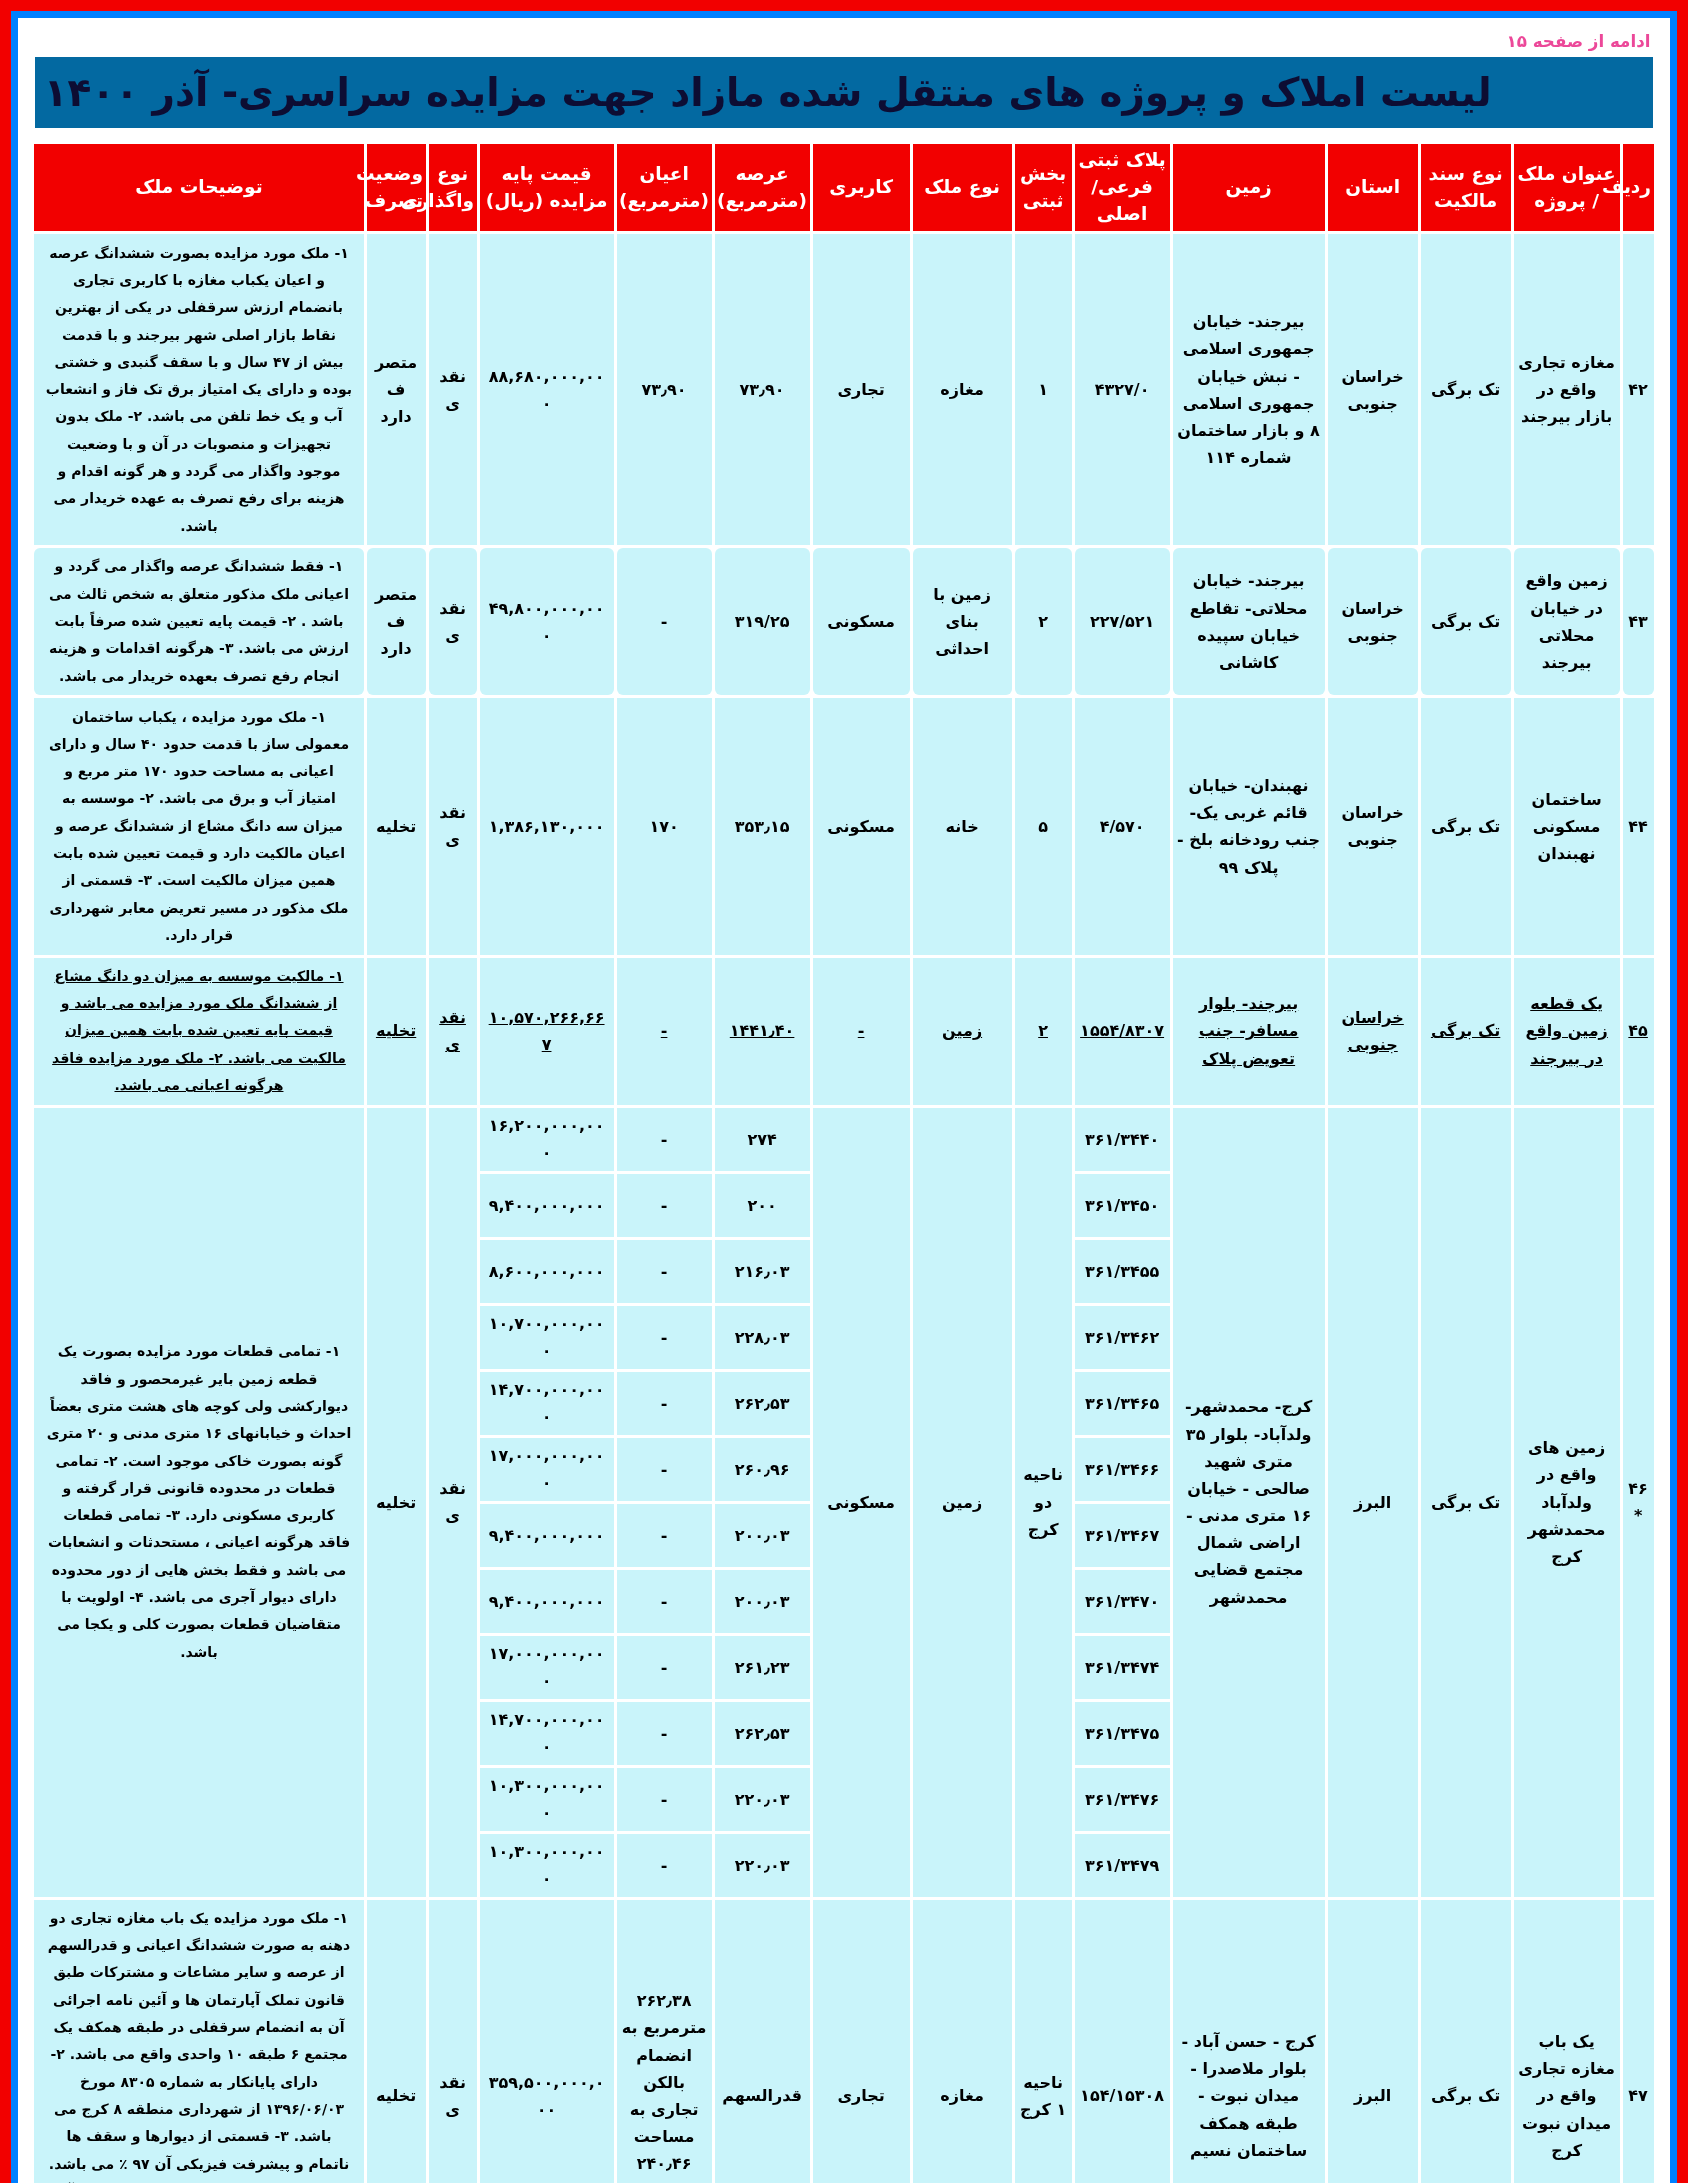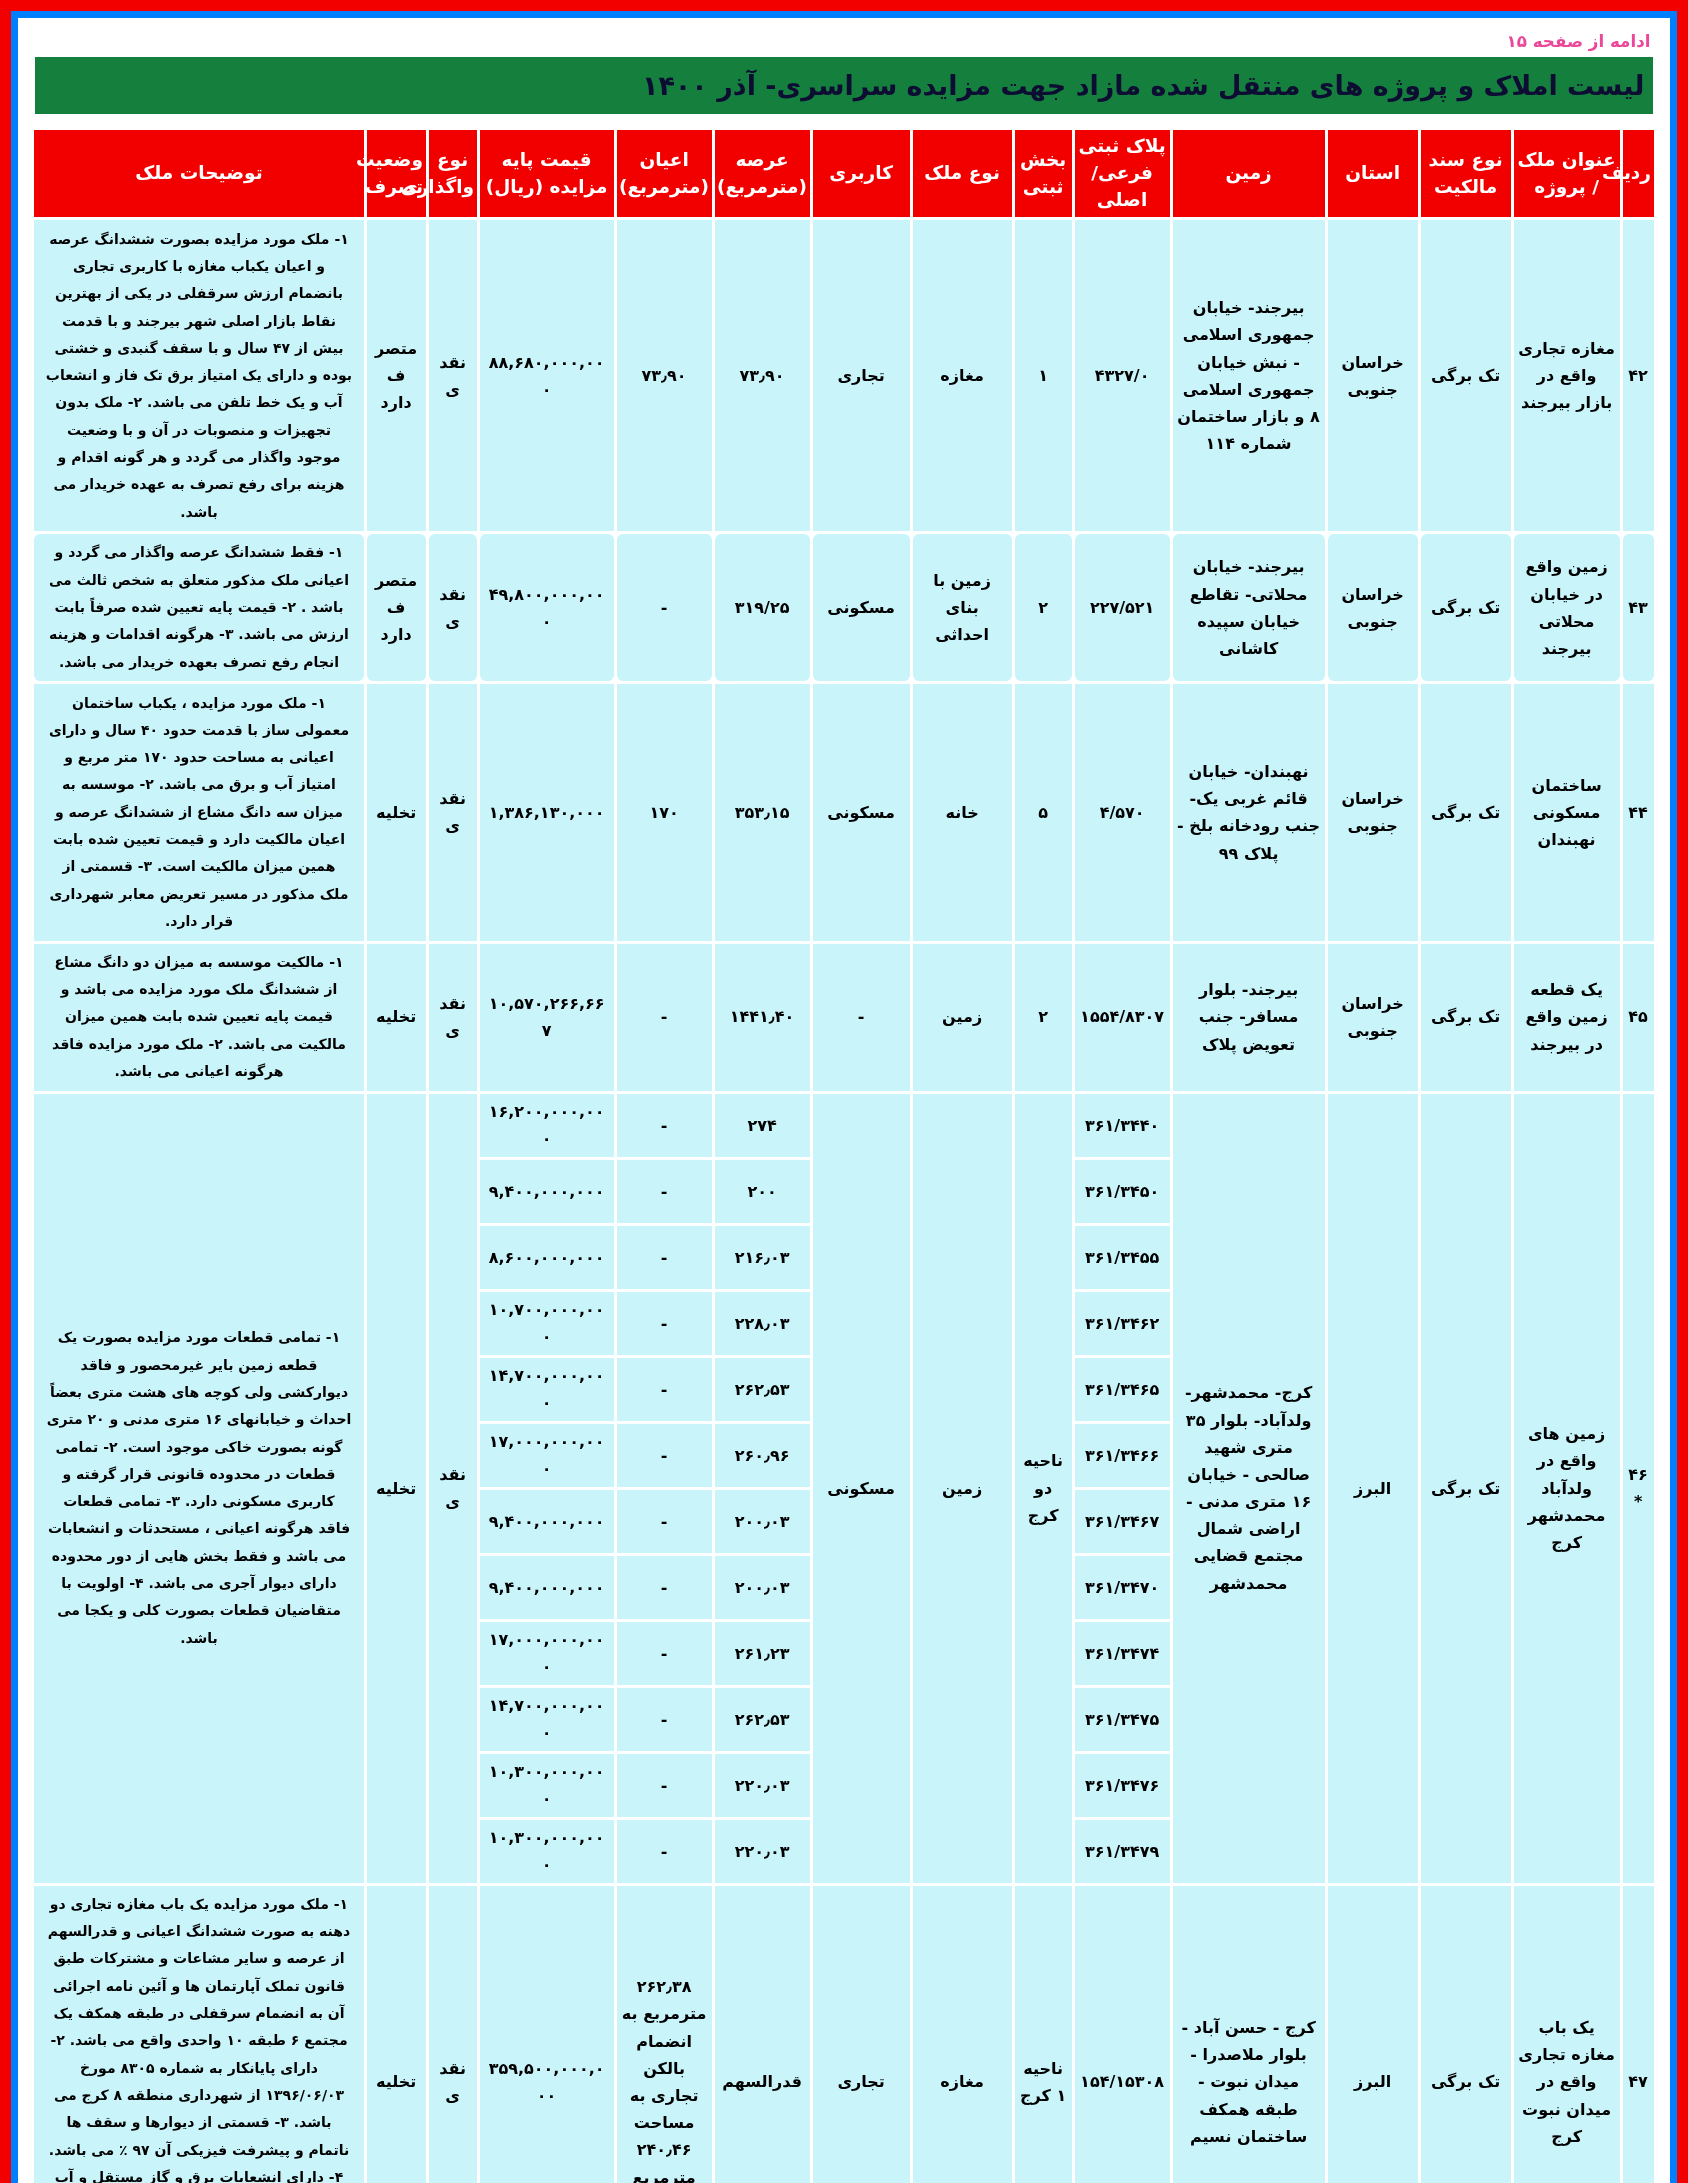--- a/index.html
+++ b/index.html
@@ -1,30 +1,30 @@
 <!DOCTYPE html>
 <html dir="rtl" lang="fa" style="font-size:7px"><head>
 <meta charset="utf-8">
 <style>
   html,body{margin:0;padding:0;font-family:"DejaVu Sans",sans-serif;}
   #page{width:1688px;min-height:2183px;background:#f20000;box-sizing:border-box;padding:11.4px;}
   #frame-blue{background:#0080ff;padding:7px;box-sizing:border-box;min-height:2160px;}
   #paper{background:#ffffff;box-sizing:border-box;padding:5.3px 13px 15px;min-height:2146px;}
   #continued-note{color:#ec4899;font-weight:bold;font-size:16.7px;text-align:right;padding:7px 6.2px 4.4px;}
-  #title-band{background:#15803d;margin:1.8px 3.5px 13px;padding:13px 8.8px;text-align:right;
-              font-size:27px;font-weight:bold;color:#0d0d33;}
+  #title-band{background:#0369a1;margin:1.8px 3.5px 13px;padding:13px 8.8px;text-align:left;
+              font-size:39px;font-weight:bold;color:#0d0d33;}
   table{width:100%;table-layout:fixed;border-collapse:separate;border-spacing:3.5px;direction:rtl;}
   th{background:#f20000;color:#ffffff;font-weight:bold;font-size:18.5px;line-height:1.45;
      height:66px;padding:3.5px 2.6px;vertical-align:middle;text-align:center;}
   td{background:#c9f4fa;color:#000;font-weight:bold;font-size:16px;line-height:1.7;
      padding:3.5px 4.4px;vertical-align:middle;text-align:center;word-wrap:break-word;}
   td.notes{font-size:14px;line-height:1.95;padding:5.3px 11.4px;}
   td.price{font-size:16px;}
   tr.sub td{height:56px;}
-  tr.r42 td{height:110px;} tr.r43 td{height:101px;border-radius:6px;} tr.r44 td{height:103px;} tr.r45 td{height:103px;}
+  tr.r42 td{height:110px;} tr.r43 td{height:101px;border-radius:6px;} tr.r44 td{height:103px;} tr.r45 td{height:103px;text-decoration:underline;}
   tr.r47 td{height:150px;}
 </style>
 </head>
 <body>
 
 <div id="page">
   <div id="frame-blue">
     <div id="paper">
 
       <div id="continued-note">ادامه از صفحه ۱۵</div>

